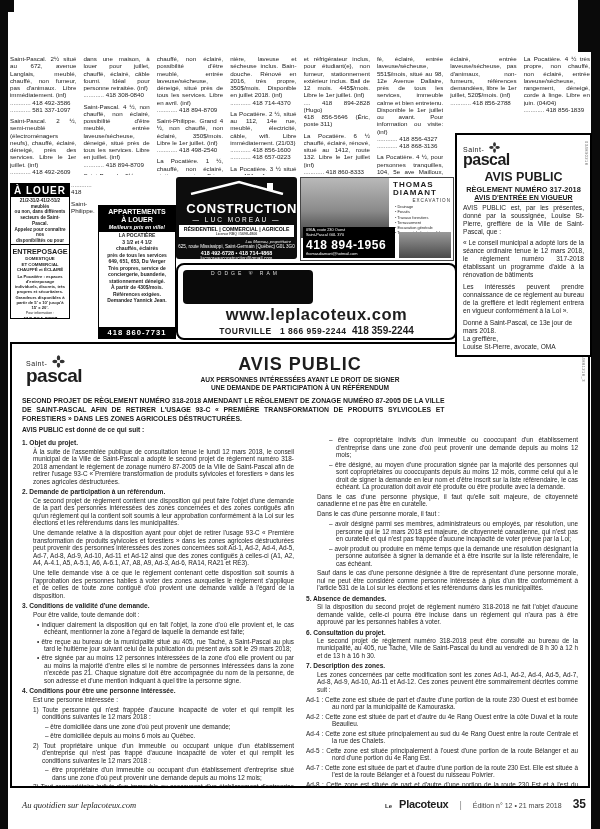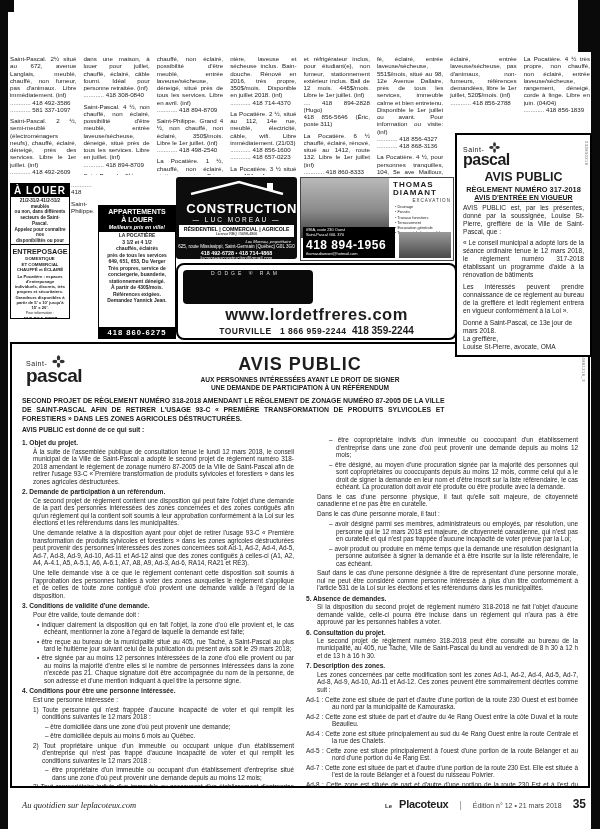--- a/index.html
+++ b/index.html
@@ -215,21 +215,21 @@
         <div>chauffés, éclairés</div>
         <div>près de tous les services</div>
         <div>649, 651, 653, Du Verger</div>
         <div>Très propres, service de</div>
         <div>conciergerie, buanderie,</div>
         <div>stationnement déneigé.</div>
         <div>À partir de 430$/mois.</div>
         <div>Références exigées.</div>
         <div>Demandez Yannick Jean.</div>
       </div>
-    <div class="ap-phonebar">418 860-6275</div>
+    <div class="ap-phonebar">418 860-7731</div>
   </div>
 
   <div id="construction">
     <svg width="100" height="16" viewBox="0 0 100 16" style="margin-top:2px;">
       <path d="M4 15 L52 3 L96 15" stroke="#fff" fill="none" stroke-width="2.4"></path>
       <rect x="80" y="4" width="6" height="8" fill="#fff"></rect>
     </svg>
     <div class="con-title">CONSTRUCTION</div>
     <div class="con-sub">— LUC MOREAU —</div>
     <div class="con-band">
@@ -263,21 +263,21 @@
       <div class="th-addr">Saint-Pascal  G0L 3Y0</div>
       <div class="th-phone">418 894-1956</div>
       <div class="th-addr">thomasdiamant@hotmail.com</div>
     </div>
   </div>
 
   <div id="lord">
     <div class="lord-logo">
       <div class="lord-marques">DODGE  ⛨  RAM</div>
     </div>
-    <div class="lord-url">www.lordetfreres.com</div>
+    <div class="lord-url">www.leplacoteux.com</div>
     <div class="lord-bottom">
       <span class="tv">TOURVILLE</span>&nbsp;&nbsp;
       <span class="tv">1 866 959-2244</span>&nbsp;
       <span>418 359-2244</span>
     </div>
   </div>
 
   <div id="ravis">
     <div class="sp-logo">
       <span class="sp-top">Saint-</span>

